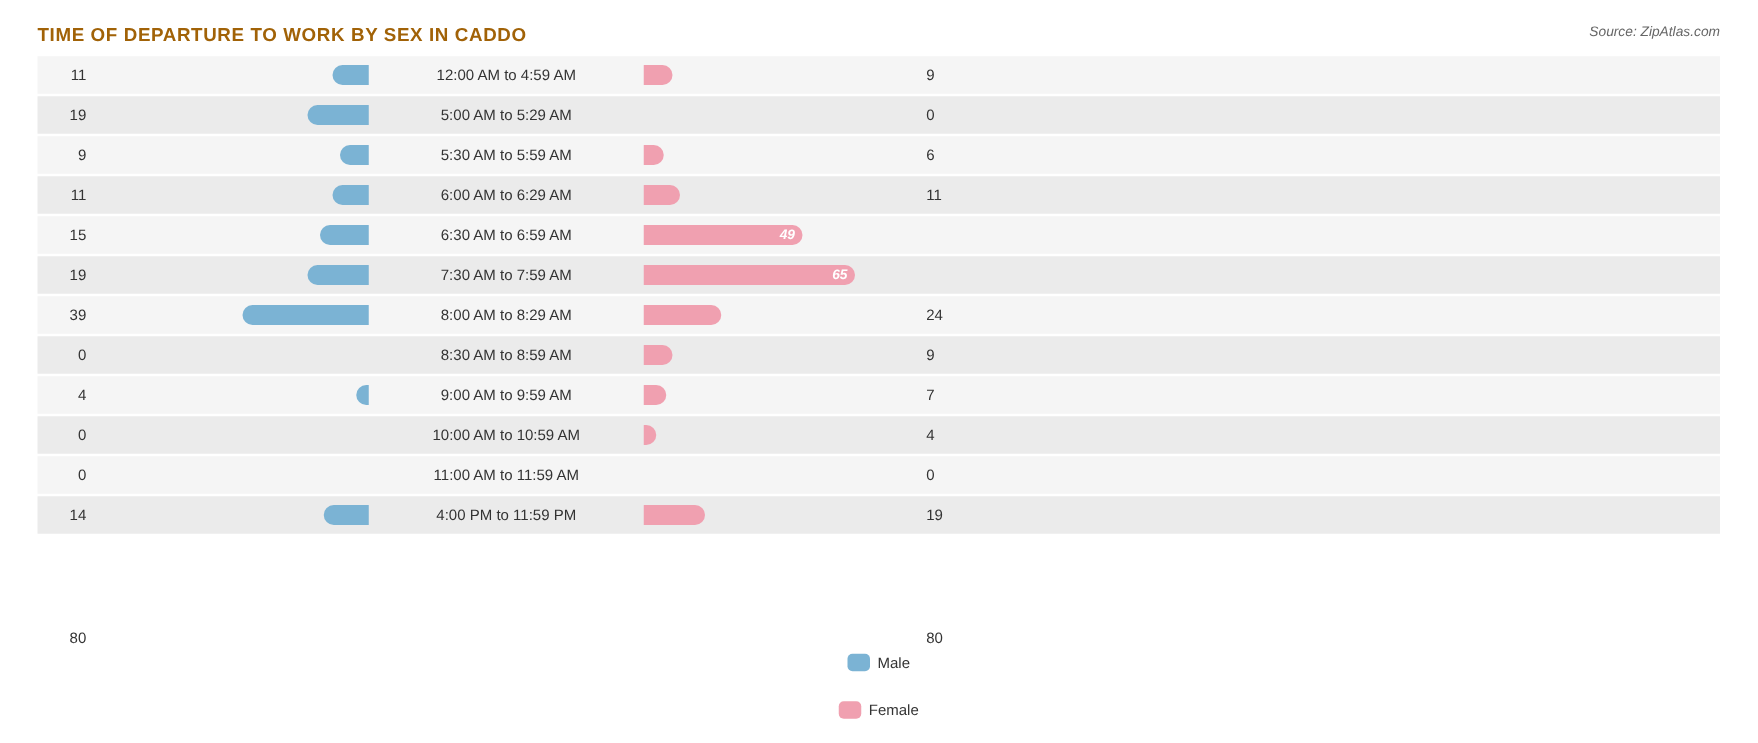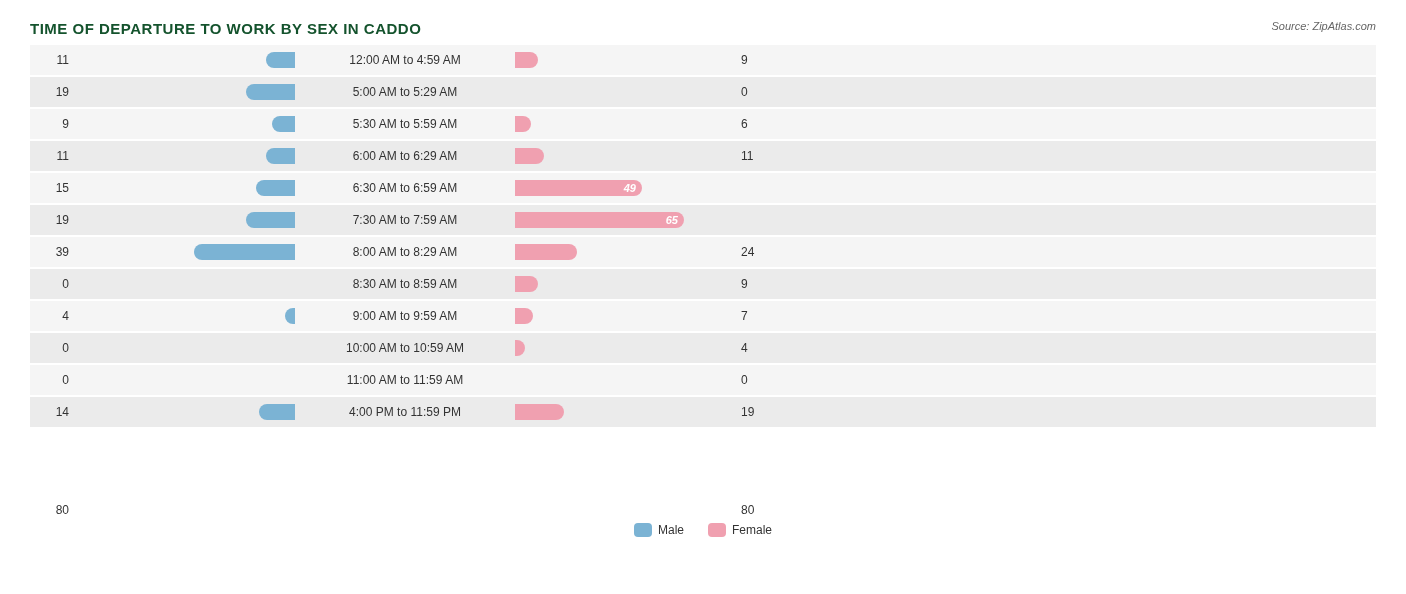--- a/index.html
+++ b/index.html
@@ -12,21 +12,21 @@
     }
     .chart-container {
       width: 1406px;
       height: 594px;
       padding: 20px 30px 40px 30px;
       position: relative;
     }
     .chart-title {
       font-size: 15px;
       font-weight: bold;
-      color: #14532d;
+      color: #a16207;
       margin-bottom: 8px;
       text-transform: uppercase;
       letter-spacing: 0.5px;
     }
     .source-text {
       position: absolute;
       top: 20px;
       right: 30px;
       font-size: 11px;
       color: #666;
@@ -138,20 +138,21 @@
       padding-left: 6px;
     }
     .legend {
       display: flex;
       justify-content: center;
       align-items: center;
       gap: 24px;
       margin-top: 6px;
       font-size: 12px;
       color: #333;
+      flex-direction: column;
     }
     .legend-item {
       display: flex;
       align-items: center;
       gap: 6px;
     }
     .legend-box {
       width: 18px;
       height: 14px;
       border-radius: 4px;

